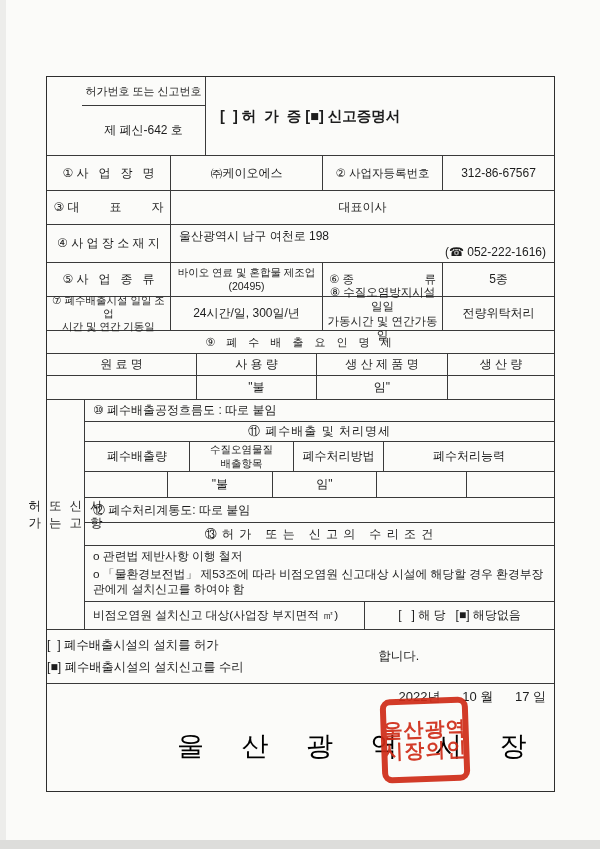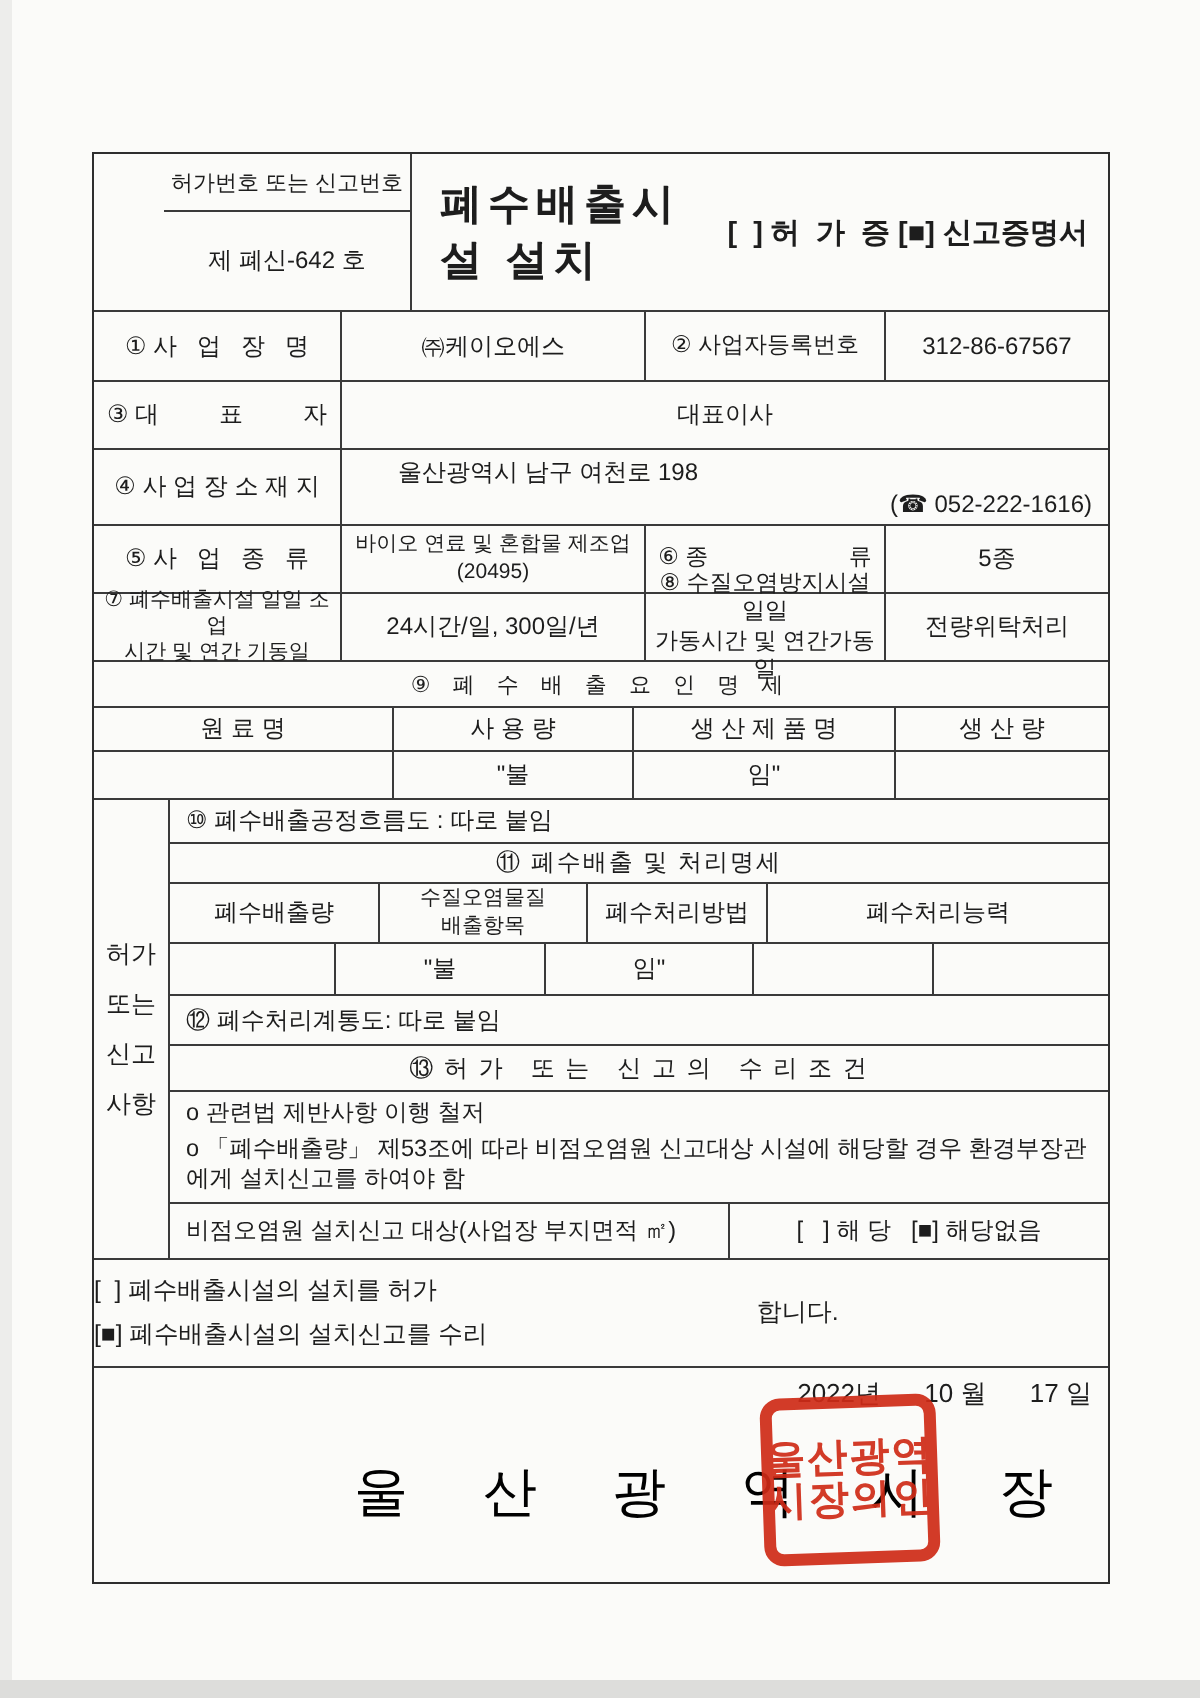--- a/index.html
+++ b/index.html
@@ -38,32 +38,32 @@
   .doc-title{font-size:21px;font-weight:bold;letter-spacing:3px;}
   .doc-type{display:flex;flex-direction:row;gap:4px;font-size:14.5px;font-weight:bold;text-align:left;white-space:pre;}
 
   
   .lblcol{width:124px;}
   .r1v{width:152px;}
   .r1l2{width:120px;font-size:11.5px;}
   .r1v2{flex:1;}
 
   .addr-wrap{flex:1;display:flex;flex-direction:column;justify-content:space-between;padding:3px 8px;font-size:12px;box-sizing:border-box;}
-  .addr-line{text-align:left;margin-left:20px;}
+  .addr-line{text-align:left;}
   .phone-line{text-align:right;}
 
   
   .sec9-title{height:22px;display:flex;align-items:center;justify-content:center;font-size:11px;letter-spacing:4px;border-bottom:1px solid #3a3a3a;}
   .c9a{width:150px;} .c9b{width:120px;} .c9c{width:131px;} .c9d{flex:1;}
 
   
   .permit-block{height:230px;display:flex;}
   .side-label{
     width:38px;border-right:1px solid #3a3a3a;box-sizing:border-box;
-    display:flex;flex-direction:column;align-items:center;justify-content:center;gap:8px;font-size:12.5px;
+    display:flex;flex-direction:row;align-items:center;justify-content:center;gap:8px;font-size:12.5px;
   }
   .pb-content{flex:1;display:flex;flex-direction:column;}
   .pb-row{display:flex;border-bottom:1px solid #3a3a3a;box-sizing:border-box;flex:0 0 auto;}
   .pb-row.lastp{border-bottom:none;}
   .pb-full{flex:1;display:flex;align-items:center;padding:0 8px;font-size:12px;white-space:pre-wrap;}
   .pb-center{justify-content:center;letter-spacing:1px;}
   .c11a{width:83px;} .c11b{width:105px;} .c11c{width:104px;} .c11d{width:90px;} .c11e{flex:1;}
   .conds{flex-direction:column;align-items:flex-start;justify-content:center;gap:2px;padding:4px 8px;display:flex;font-size:11.8px;line-height:1.35;}
   .np-left{width:280px;font-size:11.8px;padding-left:8px;}
   .np-right{flex:1;}
@@ -91,21 +91,20 @@
 <body>
 
 <div class="sheet">
 
   <div class="row hdr">
     <div class="hdr-left">
       <div class="hdr-no-label">허가번호 또는 신고번호</div>
       <div class="hdr-no">제 폐신-642 호</div>
     </div>
     <div class="hdr-main">
-      <div class="doc-title">폐수배출시설 설치</div>
       <div class="doc-type">
         <span>[  ] 허  가  증</span>
         <span>[■] 신고증명서</span>
       </div>
     </div>
   </div>
 
   <div class="row" style="height:35px">
     <div class="cell lblcol">① 사   업   장   명</div>
     <div class="cell r1v">㈜케이오에스</div>
@@ -196,21 +195,21 @@
         <div class="pb-full">⑫ 폐수처리계통도: 따로 붙임</div>
       </div>
 
       <div class="pb-row" style="height:23px">
         <div class="pb-full pb-center">⑬ 허 가   또 는   신 고 의   수 리 조 건</div>
       </div>
 
       <div class="pb-row" style="height:56px">
         <div class="conds">
           <div>o  관련법 제반사항 이행 철저</div>
-          <div>o  「폐수배출량」  제53조에 따라 비점오염원 신고대상 시설에 해당할 경우 환경부장관에게 설치신고를 하여야 함</div>
+          <div>o  「물환경보전법」  제53조에 따라 비점오염원 신고대상 시설에 해당할 경우 환경부장관에게 설치신고를 하여야 함</div>
         </div>
       </div>
 
       <div class="pb-row lastp" style="height:28px;flex:1">
         <div class="cell left np-left">비점오염원 설치신고 대상(사업장 부지면적 ㎡)</div>
         <div class="cell np-right endc">[   ] 해 당   [■] 해당없음</div>
       </div>
 
     </div>
   </div>

